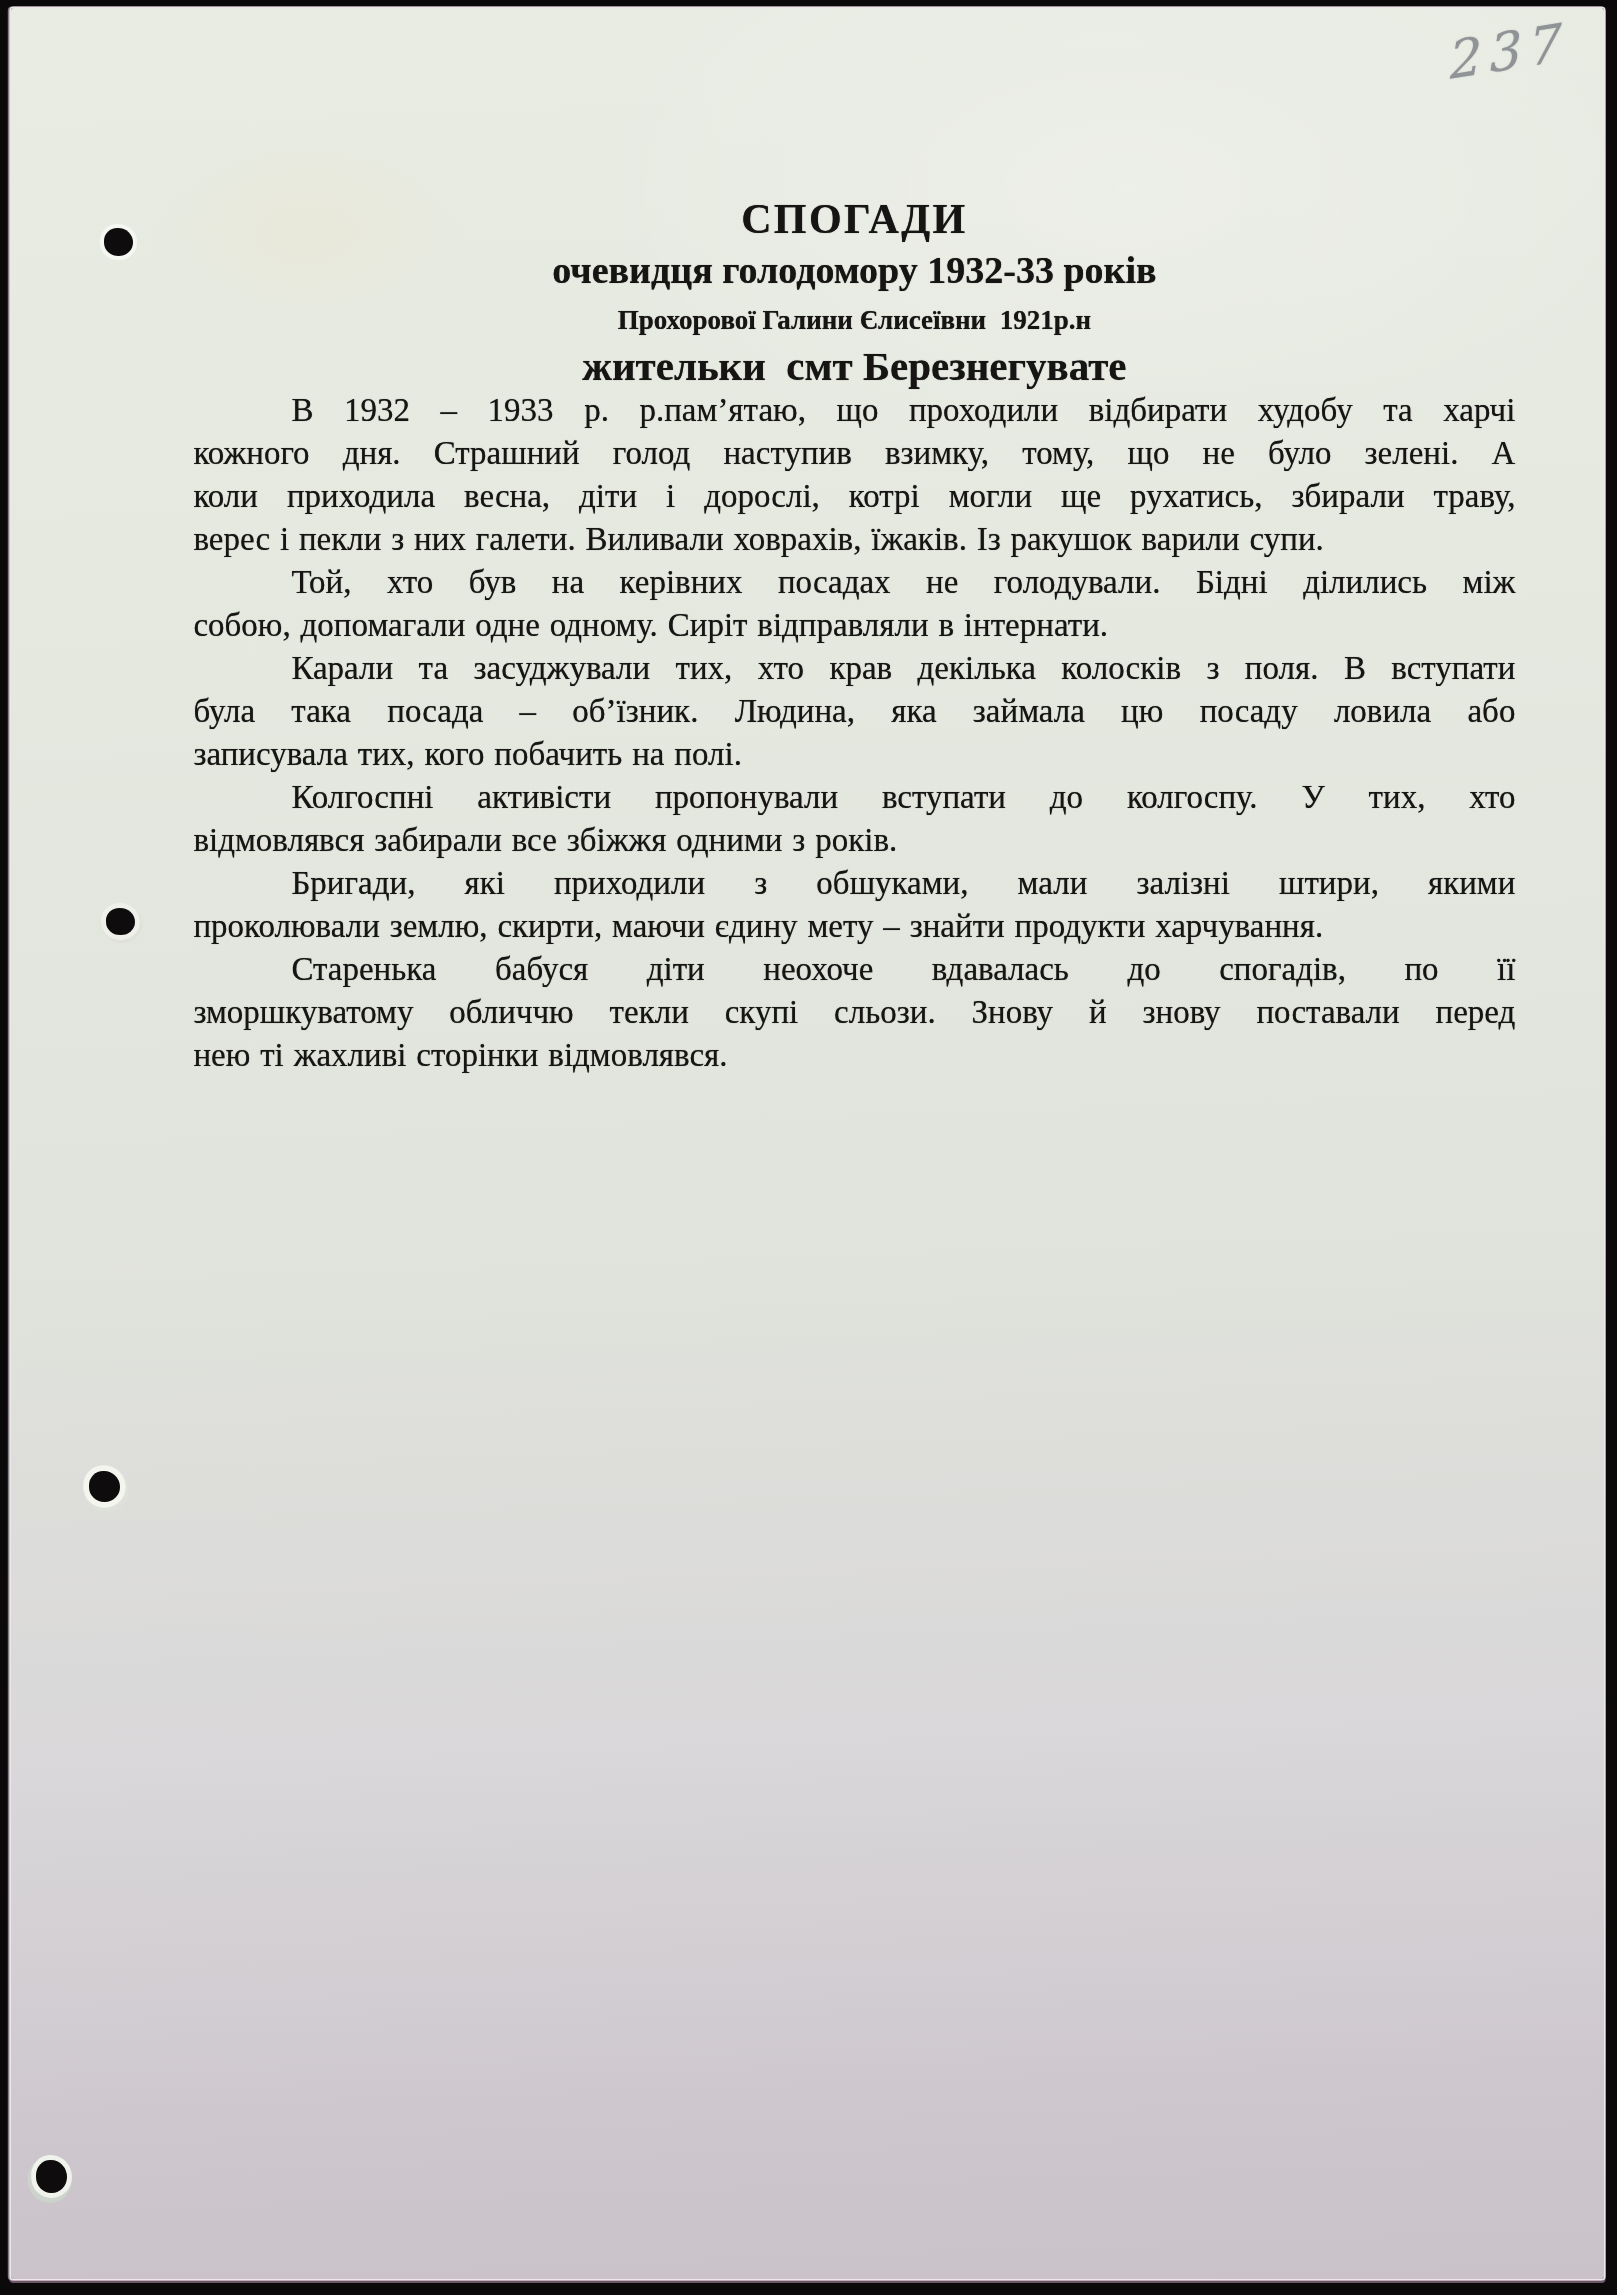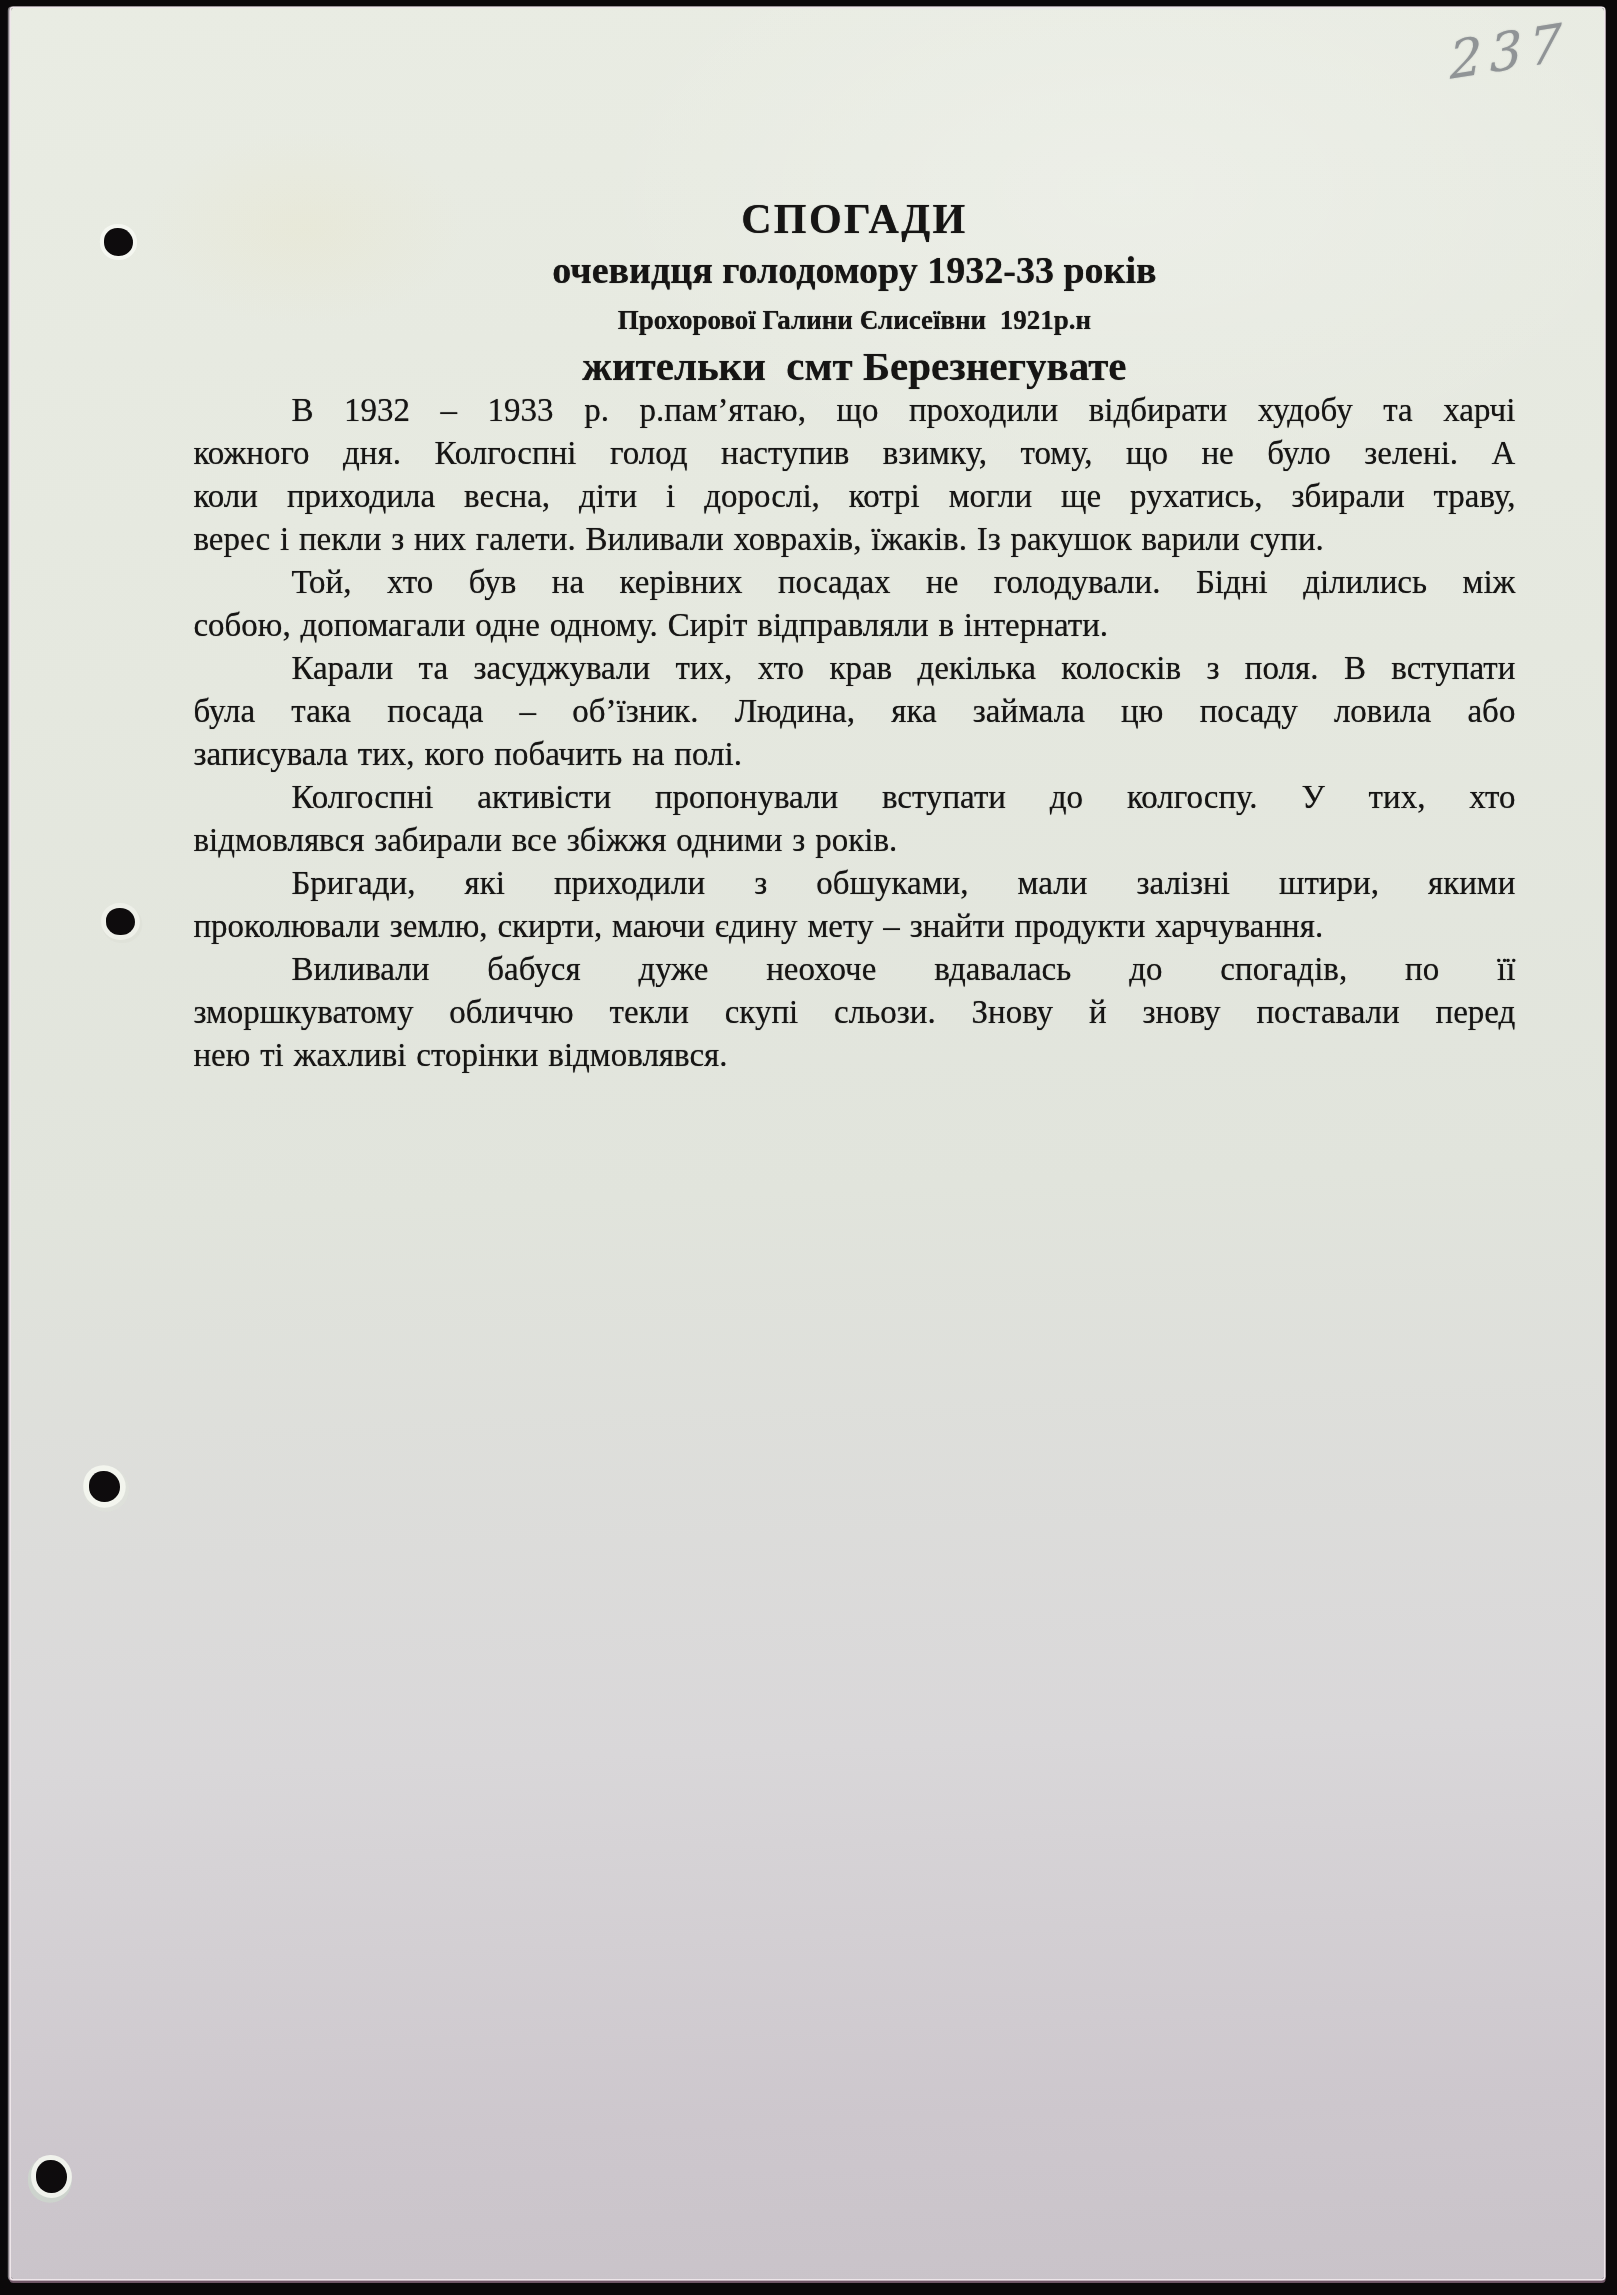--- a/index.html
+++ b/index.html
@@ -110,21 +110,21 @@
   <div class="page-number">237</div>
 
   <div class="content">
     <h1 class="doc-title">СПОГАДИ</h1>
     <div class="doc-sub sub-0">очевидця голодомору 1932-33 років</div>
     <div class="doc-sub sub-1">Прохорової Галини Єлисеївни  1921р.н</div>
     <div class="doc-sub sub-2">жительки  смт Березнегувате</div>
     <div class="doc-body">
         <p>
           <span class="line first">В 1932 – 1933 р. р.пам’ятаю, що проходили відбирати худобу та харчі</span>
-          <span class="line">кожного дня. Колгоспні голод наступив взимку, тому, що не було зелені. А</span>
+          <span class="line">кожного дня. Страшний голод наступив взимку, тому, що не було зелені. А</span>
           <span class="line">коли приходила весна, діти і дорослі, котрі могли ще рухатись, збирали траву,</span>
           <span class="line last">верес і пекли з них галети. Виливали ховрахів, їжаків. Із ракушок варили супи.</span>
         </p>
         <p>
           <span class="line first">Той, хто був на керівних посадах не голодували. Бідні ділились між</span>
           <span class="line last">собою, допомагали одне одному. Сиріт відправляли в інтернати.</span>
         </p>
         <p>
           <span class="line first">Карали та засуджували тих, хто крав декілька колосків з поля. В вступати</span>
           <span class="line">була така посада – об’їзник. Людина, яка займала цю посаду ловила або</span>
@@ -132,21 +132,21 @@
         </p>
         <p>
           <span class="line first">Колгоспні активісти пропонували вступати до колгоспу. У тих, хто</span>
           <span class="line last">відмовлявся забирали все збіжжя одними з років.</span>
         </p>
         <p>
           <span class="line first">Бригади, які приходили з обшуками, мали залізні штири, якими</span>
           <span class="line last">проколювали землю, скирти, маючи єдину мету – знайти продукти харчування.</span>
         </p>
         <p>
-          <span class="line first">Виливали бабуся дуже неохоче вдавалась до спогадів, по її</span>
+          <span class="line first">Старенька бабуся діти неохоче вдавалась до спогадів, по її</span>
           <span class="line">зморшкуватому обличчю текли скупі сльози. Знову й знову поставали перед</span>
           <span class="line last">нею ті жахливі сторінки відмовлявся.</span>
         </p>
       </div>
   </div>
 
 </div>
 
 
 </body></html>

